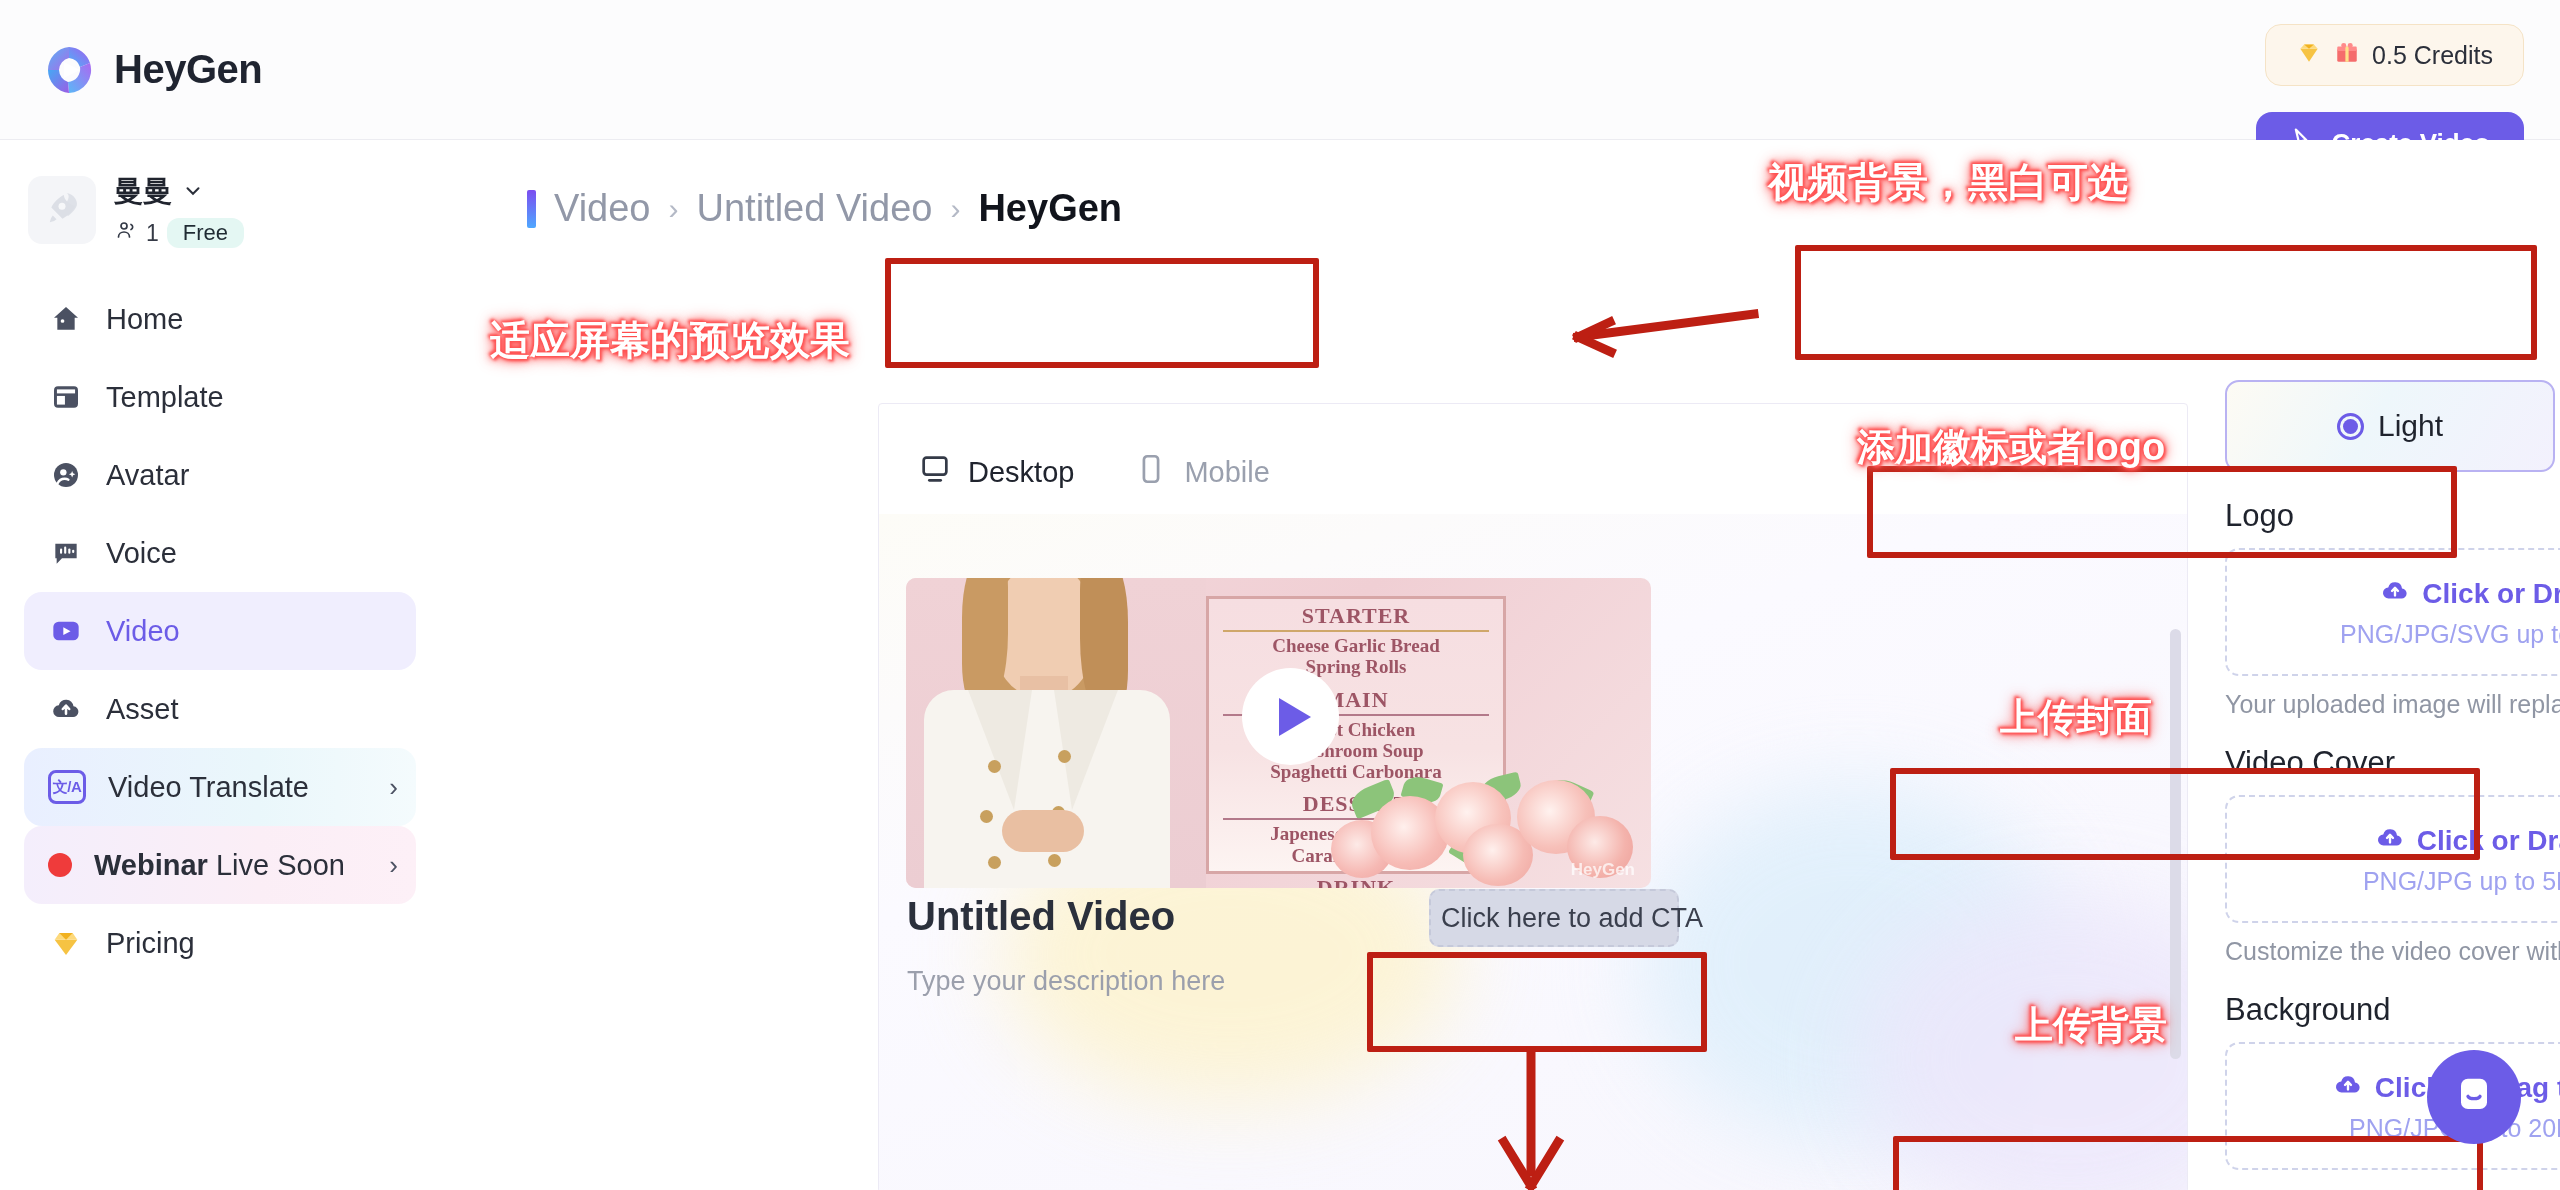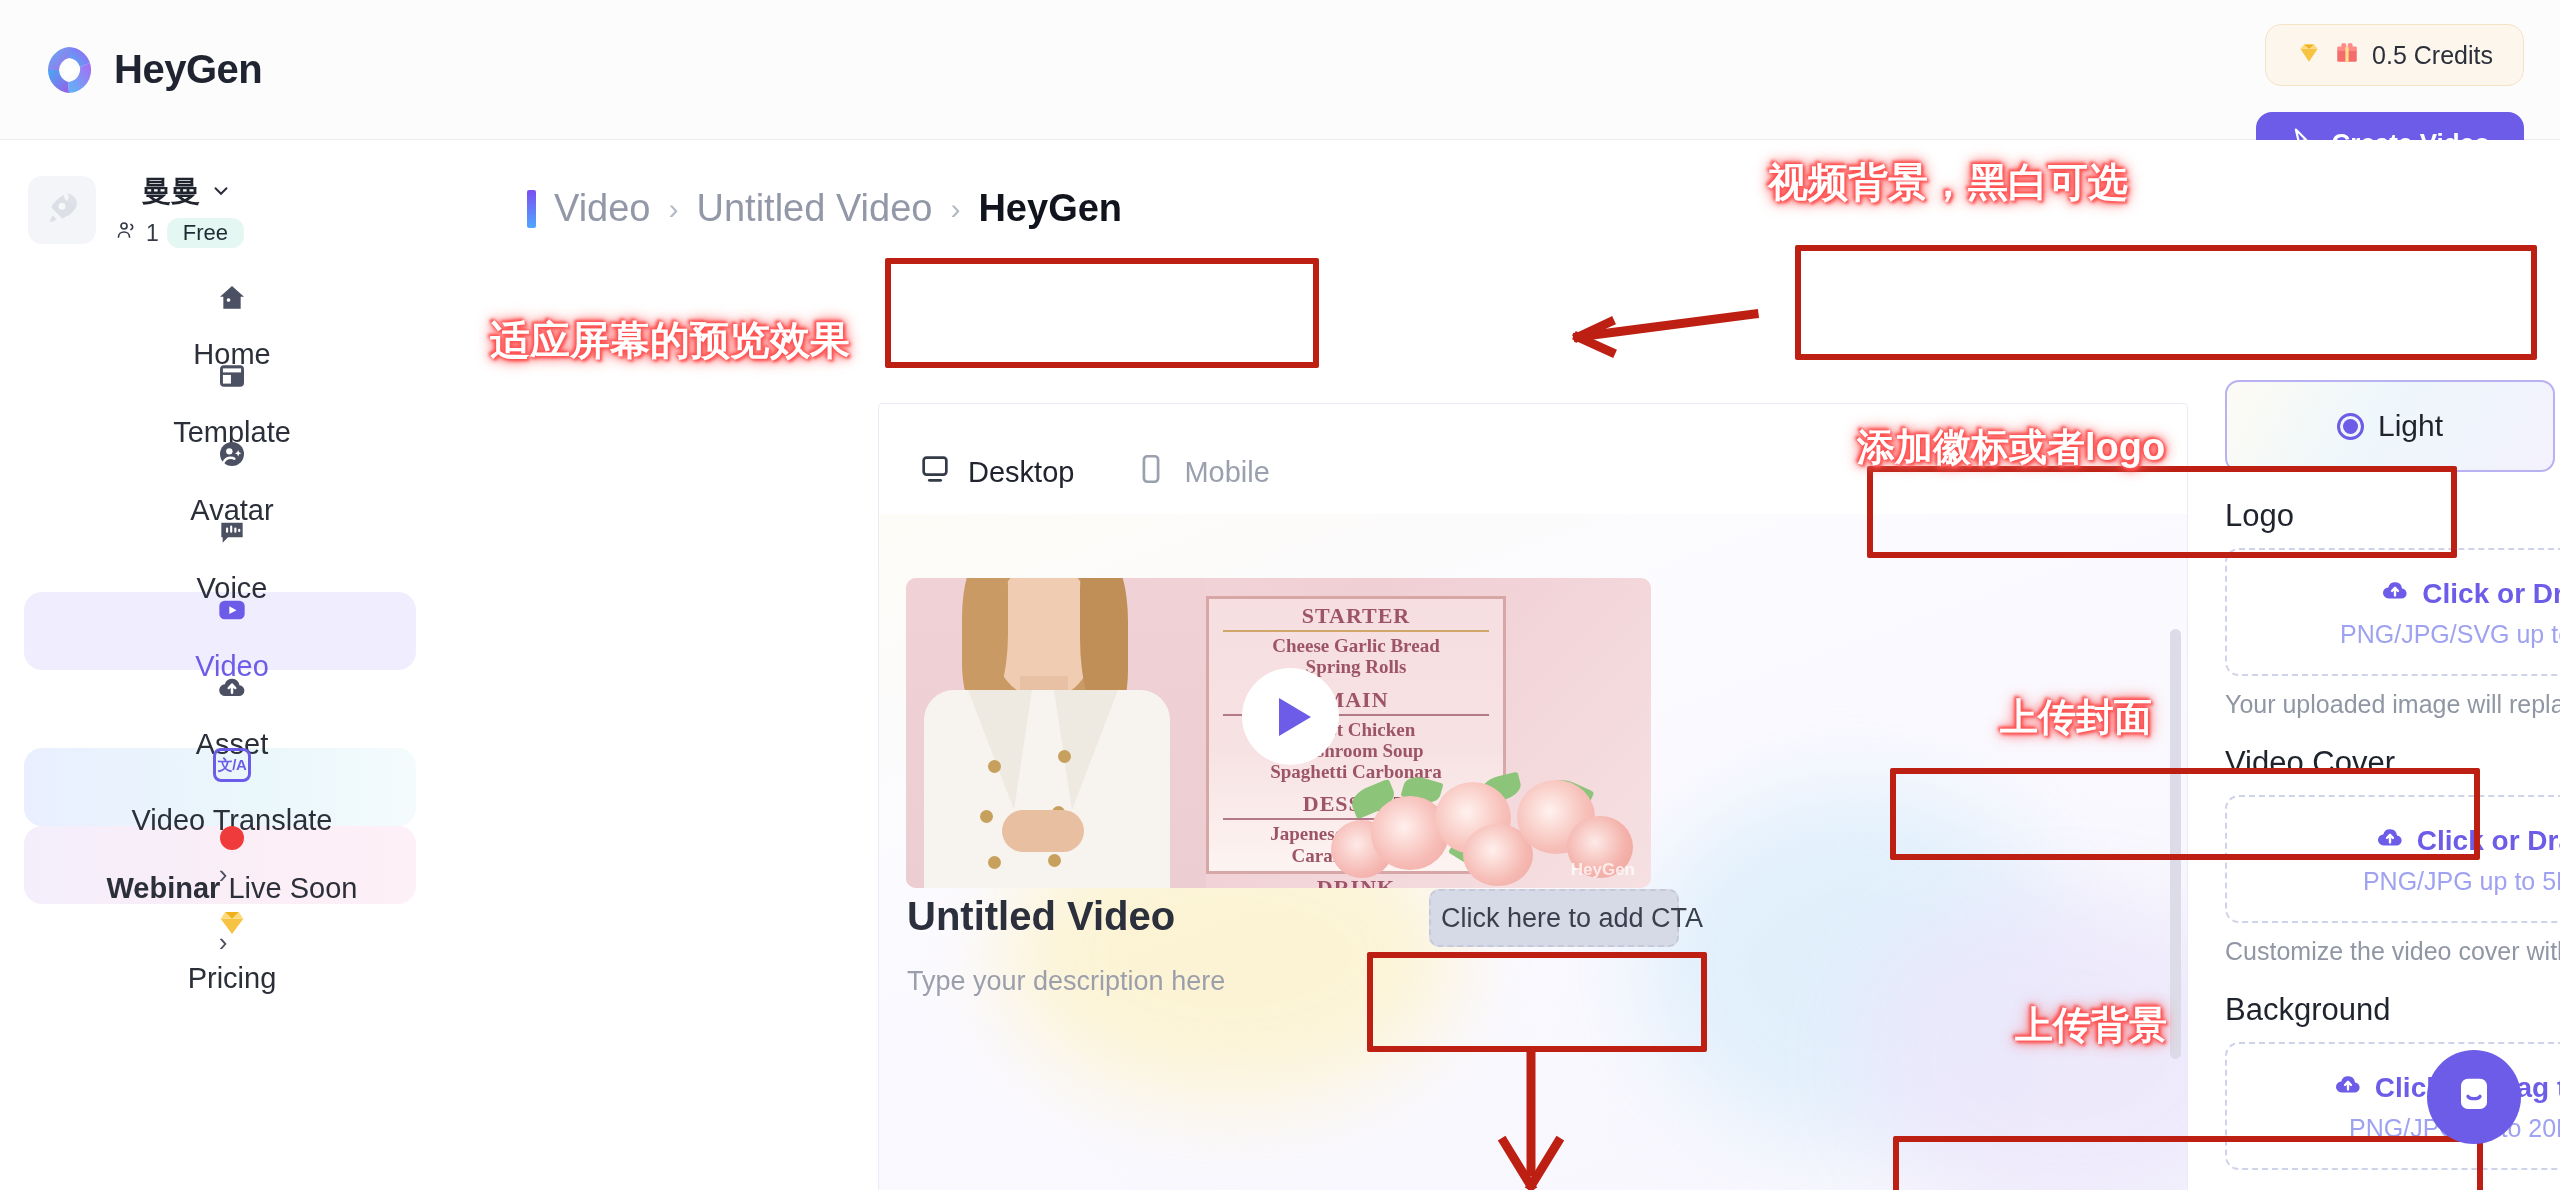--- a/index.html
+++ b/index.html
@@ -48,30 +48,30 @@
   .sidebar {
     position: absolute; left: 0; top: 140px; width: 440px; height: 1050px;
     background: #ffffff; padding-top: 22px;
   }
   .ws-row { display: flex; align-items: center; gap: 18px; padding: 10px 0 10px 28px; }
   .ws-avatar {
     width: 68px; height: 68px; border-radius: 14px; background: #f4f5f8;
     display: flex; align-items: center; justify-content: center;
   }
   .ws-meta { display: flex; flex-direction: column; gap: 6px; }
-  .ws-title { display: flex; align-items: center; gap: 10px; font-size: 29px; font-weight: 700; color: #20242e; margin-left: 28px; }
+  .ws-title { display: flex; align-items: center; gap: 10px; font-size: 29px; font-weight: 700; color: #20242e; }
   .ws-sub { display: flex; align-items: center; gap: 8px; font-size: 23px; color: #353a46; }
   .free-badge { background: #e4f7f3; color: #1f2b33; border-radius: 12px; padding: 2px 16px; font-size: 22px; }
 
   .nav { margin-top: 22px; }
   .nav-item {
     display: flex; align-items: center; gap: 22px;
     height: 78px; margin: 0 24px; padding-left: 24px;
     border-radius: 18px; cursor: pointer;
-    font-size: 29px; color: #2b2f3a; flex-direction: column;
+    font-size: 29px; color: #2b2f3a;
   }
   .nav-item .lbl { flex: 1; }
   .nav-item.active { background: #f0eefe; color: #6c5ce7; font-weight: 500; }
   .nav-item.grad-blue { background: linear-gradient(90deg,#e9efff 0%, #eaf7fb 60%, #f4fbfd 100%); }
   .nav-item.grad-pink { background: linear-gradient(90deg,#f4eefc 0%, #fbeef6 60%, #fdf0f7 100%); }
   .chev { color: #4b5162; font-size: 26px; margin-right: 18px; }
   .nav-icon { width: 36px; height: 36px; display:flex; align-items:center; justify-content:center; flex: none; }
   .redsoon { width: 24px; height: 24px; border-radius: 50%; background: #ef3b3b; flex: none; }
   .tl-box {
     width: 38px; height: 34px; border: 3px solid #6c5ce7; border-radius: 8px;

